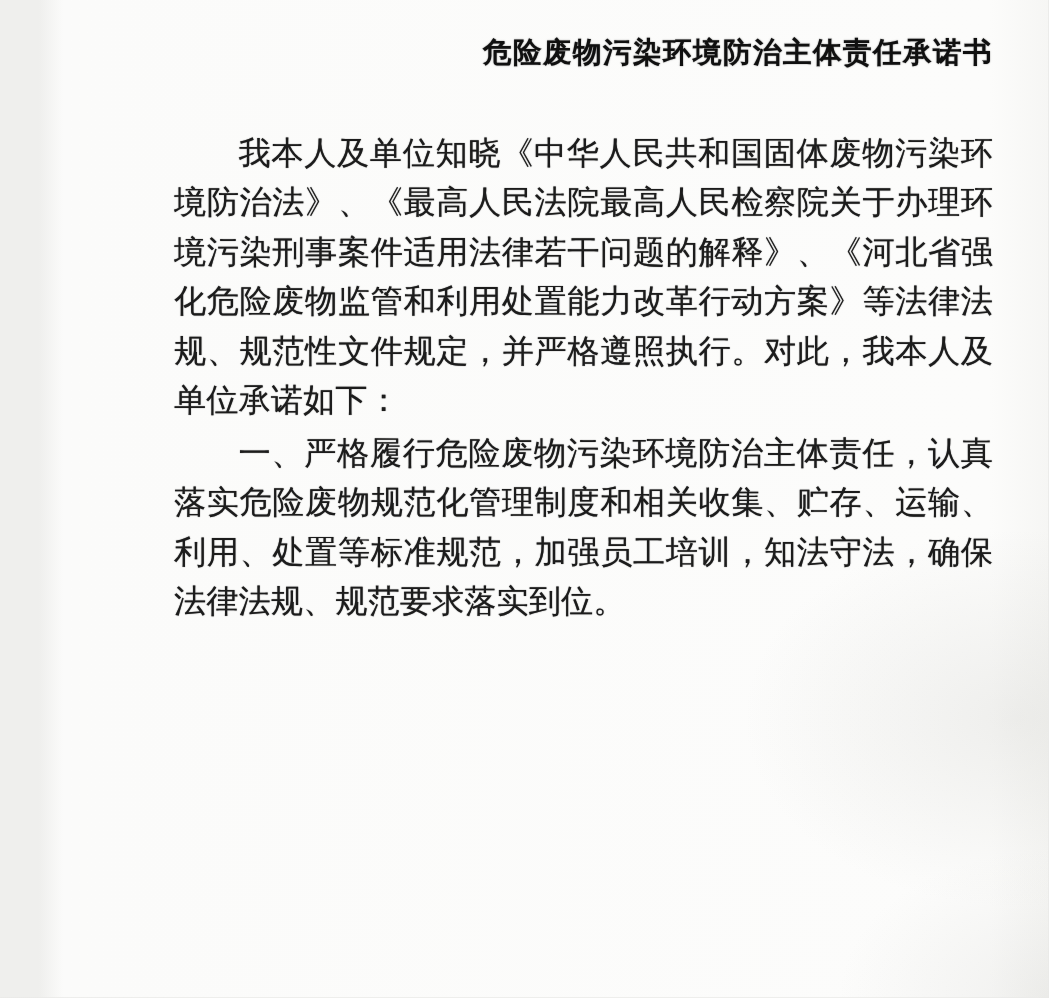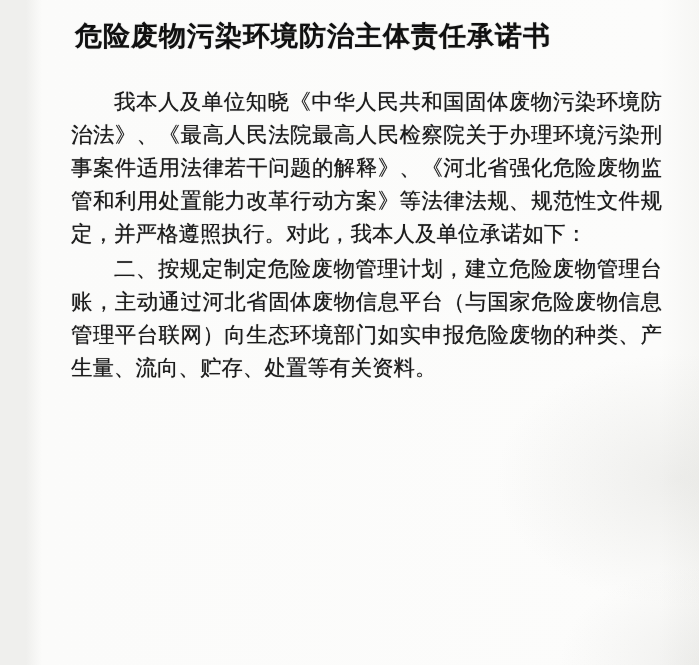--- a/index.html
+++ b/index.html
@@ -17,44 +17,44 @@
     color: #1e1e1e;
     background:
       radial-gradient(ellipse 260px 180px at 97% 72%, rgba(190,190,184,0.22), rgba(190,190,184,0) 70%),
       radial-gradient(ellipse 200px 140px at 100% 100%, rgba(185,185,180,0.18), rgba(185,185,180,0) 70%),
       linear-gradient(90deg, #efefed 0px, #efefed 26px, #fbfbfa 42px, #fcfcfb 660px, #f6f6f4 699px);
   }
   .title {
     margin: 16px 37px 0 75px;
     height: 40px;
     line-height: 40px;
-    text-align: left;
-    font-size: 27px;
+    text-align: right;
+    font-size: 19px;
     font-weight: 700;
     letter-spacing: 1px;
     color: #101010;
     text-shadow: 0 0 1px rgba(10,10,10,0.55);
     white-space: nowrap;
   }
   .body {
-    margin: 30px 37px 0 71px;
+    margin: 30px 37px 0 116px;
     font-size: 21.5px;
     line-height: 33px;
     text-align: justify;
     text-justify: inter-character;
     color: #1c1c1c;
     text-shadow: 0 0 0.7px rgba(25,25,25,0.75);
   }
   .body p {
     margin: 0 0 2px 0;
     text-indent: 2em;
   }
 </style>
 </head>
 <body>
 
 <div class="page">
   <h1 class="title">危险废物污染环境防治主体责任承诺书</h1>
   <div class="body">
     <p>我本人及单位知晓《中华人民共和国固体废物污染环境防治法》、《最高人民法院最高人民检察院关于办理环境污染刑事案件适用法律若干问题的解释》、《河北省强化危险废物监管和利用处置能力改革行动方案》等法律法规、规范性文件规定，并严格遵照执行。对此，我本人及单位承诺如下：</p>
-    <p>二、按规定制定危险废物管理计划，建立危险废物管理台账，主动通过河北省固体废物信息平台（与国家危险废物信息管理平台联网）向生态环境部门如实申报危险废物的种类、产生量、流向、贮存、处置等有关资料。</p>
+    <p>一、严格履行危险废物污染环境防治主体责任，认真落实危险废物规范化管理制度和相关收集、贮存、运输、利用、处置等标准规范，加强员工培训，知法守法，确保法律法规、规范要求落实到位。</p>
   </div>
 </div>
 
 </body></html>

